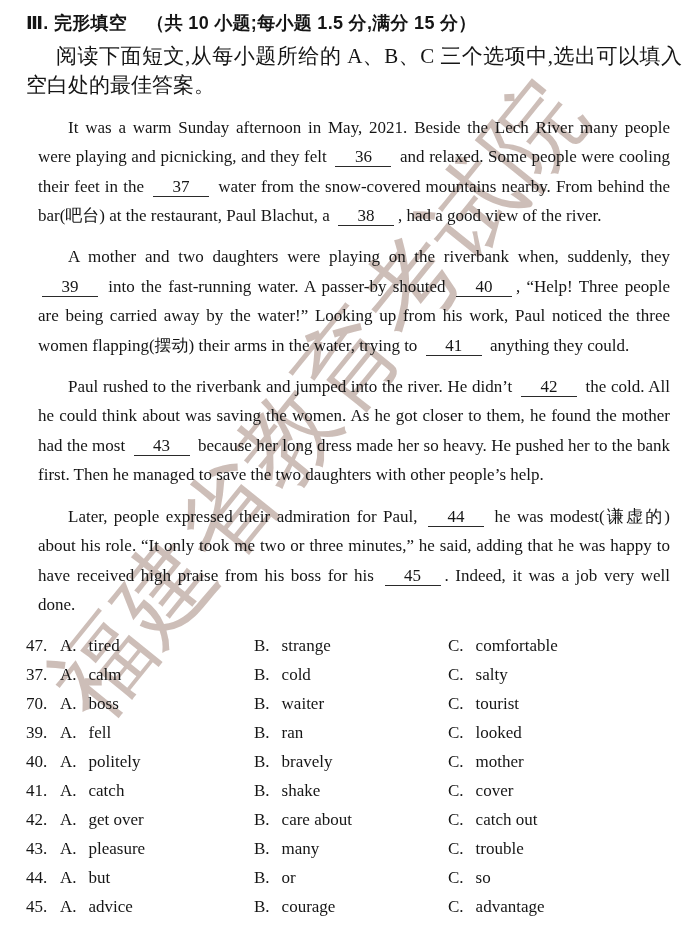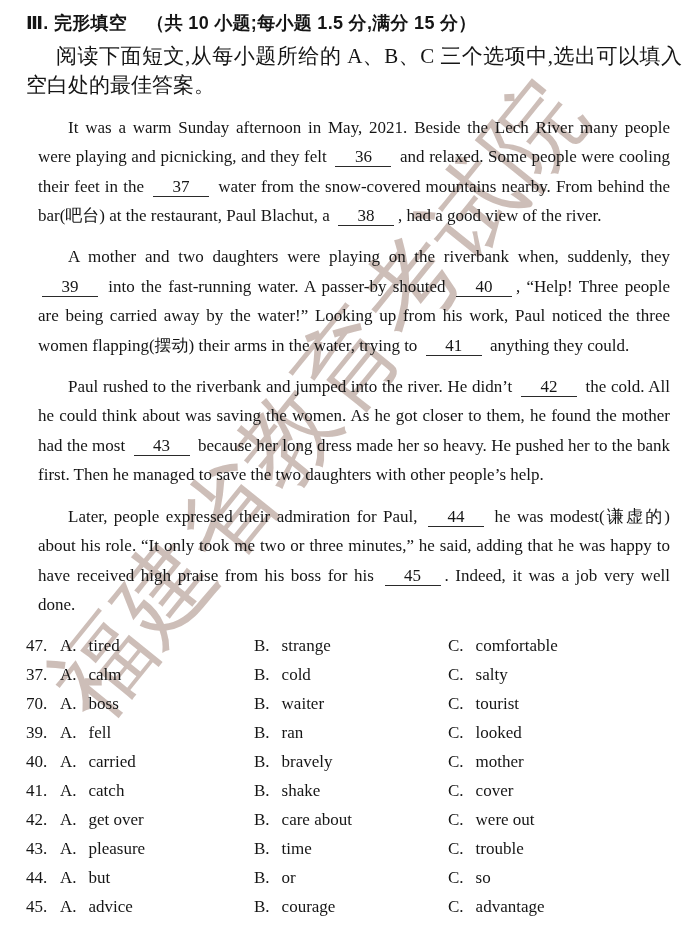--- a/index.html
+++ b/index.html
@@ -174,21 +174,21 @@
         </span>
         <span class="opt opt-2">
           <span class="opt-label">C.</span>
           <span class="opt-text">looked</span>
         </span>
       </div>
       <div class="q-row">
         <span class="q-num">40.</span>
         <span class="opt opt-0">
           <span class="opt-label">A.</span>
-          <span class="opt-text">carried</span>
+          <span class="opt-text">politely</span>
         </span>
         <span class="opt opt-1">
           <span class="opt-label">B.</span>
           <span class="opt-text">bravely</span>
         </span>
         <span class="opt opt-2">
           <span class="opt-label">C.</span>
           <span class="opt-text">mother</span>
         </span>
       </div>
@@ -212,32 +212,32 @@
         <span class="opt opt-0">
           <span class="opt-label">A.</span>
           <span class="opt-text">get over</span>
         </span>
         <span class="opt opt-1">
           <span class="opt-label">B.</span>
           <span class="opt-text">care about</span>
         </span>
         <span class="opt opt-2">
           <span class="opt-label">C.</span>
-          <span class="opt-text">were out</span>
+          <span class="opt-text">catch out</span>
         </span>
       </div>
       <div class="q-row">
         <span class="q-num">43.</span>
         <span class="opt opt-0">
           <span class="opt-label">A.</span>
           <span class="opt-text">pleasure</span>
         </span>
         <span class="opt opt-1">
           <span class="opt-label">B.</span>
-          <span class="opt-text">time</span>
+          <span class="opt-text">many</span>
         </span>
         <span class="opt opt-2">
           <span class="opt-label">C.</span>
           <span class="opt-text">trouble</span>
         </span>
       </div>
       <div class="q-row">
         <span class="q-num">44.</span>
         <span class="opt opt-0">
           <span class="opt-label">A.</span>

